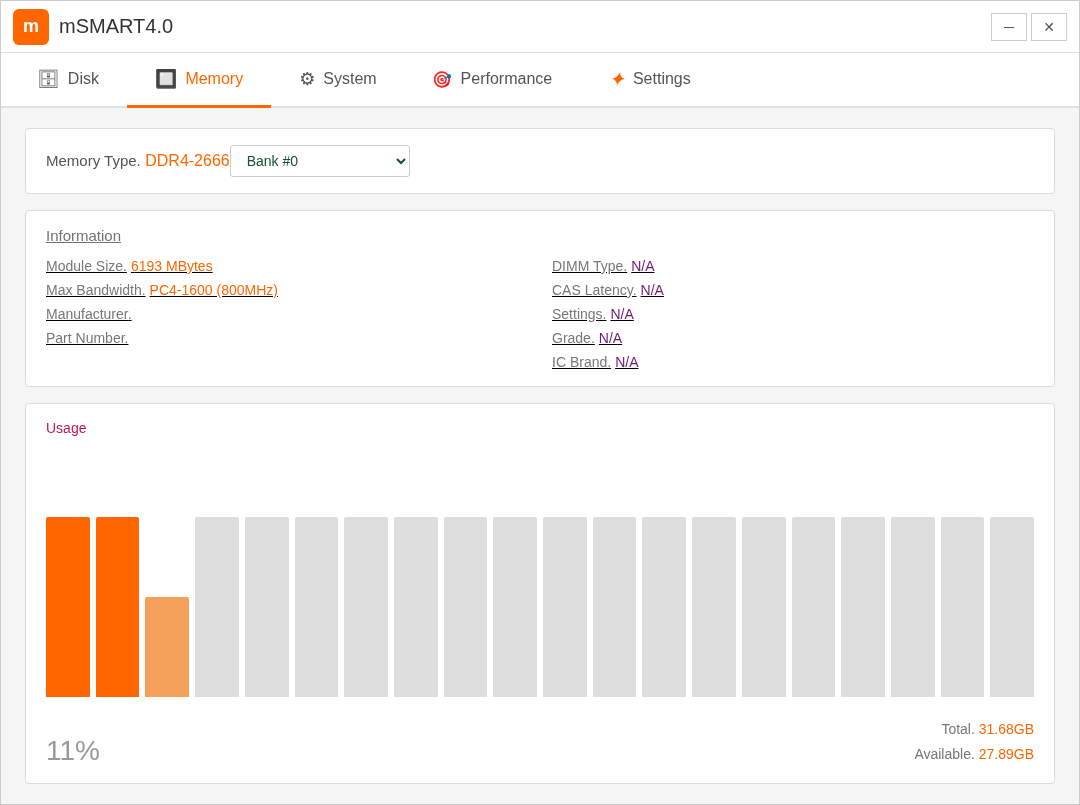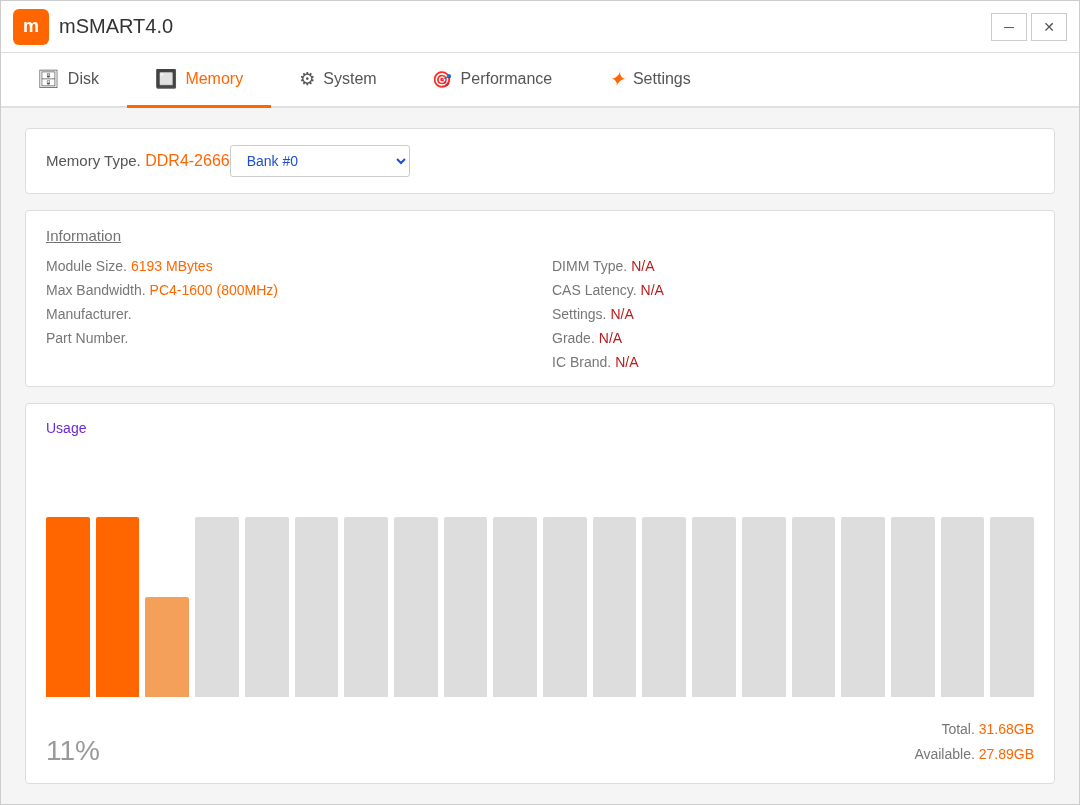--- a/index.html
+++ b/index.html
@@ -121,21 +121,21 @@
     }
     .memory-type-value {
       color: #f60;
       font-weight: 500;
     }
     .bank-select {
       padding: 6px 12px;
       border: 1px solid #ccc;
       border-radius: 3px;
       font-size: 14px;
-      color: #1d4ed8;
+      color: #14532d;
       background: white;
       min-width: 180px;
       cursor: pointer;
     }
 
     
     .info-section {
       background: white;
       border: 1px solid #ddd;
       border-radius: 4px;
@@ -145,54 +145,55 @@
       font-size: 15px;
       color: #737373;
       font-weight: 500;
       margin-bottom: 14px;
       text-decoration: underline;
     }
     .info-grid {
       display: grid;
       grid-template-columns: 1fr 1fr;
       gap: 8px 24px;
+      text-decoration: underline;
     }
     .info-item {
       display: flex;
       align-items: center;
       font-size: 14px;
       color: #666;
     }
     .info-item-label {
       color: #777;
       margin-right: 4px;
     }
     .info-item-value {
       color: #f60;
       font-weight: 500;
     }
     .info-item-value.na {
-      color: #b91c1c;
+      color: #701a75;
       font-weight: 400;
       text-align: right;
     }
 
     
     .usage-section {
       background: white;
       border: 1px solid #ddd;
       border-radius: 4px;
       padding: 16px 20px;
       flex: 1;
       display: flex;
       flex-direction: column;
     }
     .usage-label {
       font-size: 14px;
-      color: #6d28d9;
+      color: #be185d;
       margin-bottom: 12px;
     }
     .bars-container {
       display: flex;
       gap: 6px;
       align-items: flex-end;
       flex: 1;
       padding-bottom: 8px;
     }
     .bar-wrapper {

